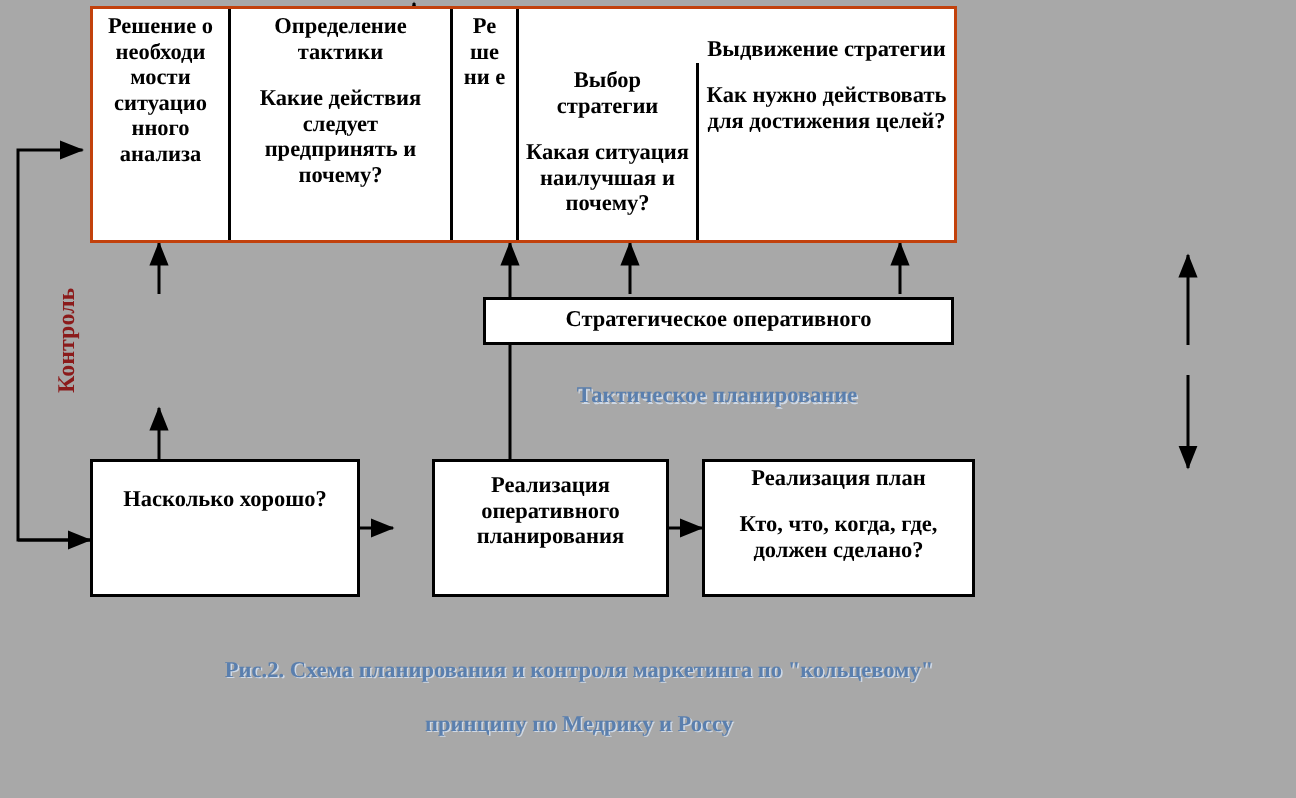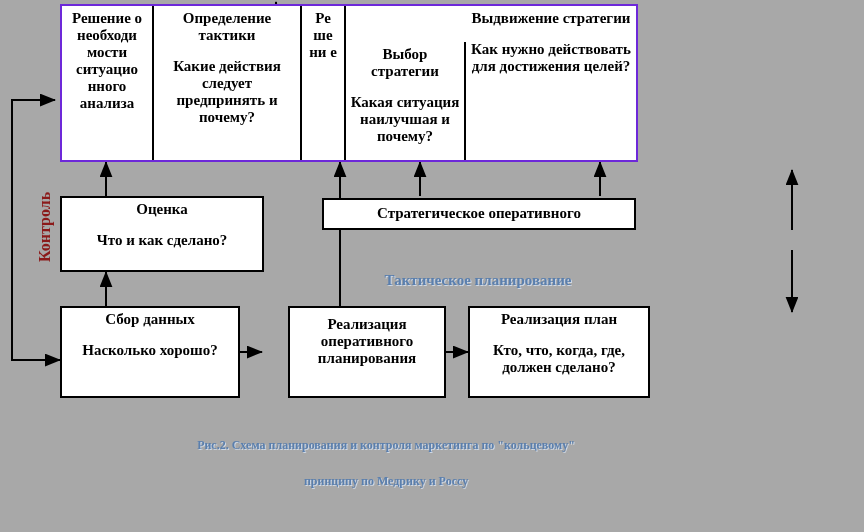--- a/index.html
+++ b/index.html
@@ -31,37 +31,37 @@
     line-height: 1.13;
     color: #000000;
     padding: 3px 4px;
     display: block;
   }
   .box .ttl { display: block; }
   .box .sub { display: block; }
   .gap { display: block; height: 14px; }
   .cellgroup {
     position: absolute;
-    border: 2px solid #6d28d9;
+    border: 2px solid #c2410c;
     box-sizing: border-box;
     background: #ffffff;
     display: flex;
     align-items: stretch;
   }
   .cell {
     box-sizing: border-box;
     border-right: 2px solid #000000;
     text-align: center;
     font-weight: bold;
     font-size: 15px;
     line-height: 1.13;
     color: #000000;
     padding: 4px 3px;
   }
-  .cell:last-child { border-right: none; }
+  .cell:last-child { border-right: none; margin-top: 15px; }
   .label-vert {
     position: absolute;
     font-weight: bold;
     color: #8b1a1a;
     font-size: 16px;
     letter-spacing: 0px;
     transform: rotate(-90deg);
     transform-origin: left top;
     white-space: nowrap;
   }
@@ -71,21 +71,21 @@
     font-weight: bold;
     text-align: center;
     font-size: 15px;
     text-shadow: 1px 1px 0 #cfd9e6;
   }
   .caption {
     position: absolute;
     color: #5a7fae;
     font-weight: bold;
     text-align: center;
-    font-size: 12px;
+    font-size: 15px;
     line-height: 1.5;
     text-shadow: 1px 1px 0 #cfd9e6;
     width: 772px;
     left: 0;
   }
   svg.lines {
     position: absolute;
     left: 0; top: 0;
     width: 864px;
     height: 532px;
@@ -144,46 +144,40 @@
       <span class="gap"></span>
       <span class="sub">Какая ситуация наилучшая и почему?</span>
     </div>
     <div class="cell" style="width:170px;">
       <span class="ttl">Выдвижение стратегии</span>
       <span class="gap"></span>
       <span class="sub">Как нужно действовать для достижения целей?</span>
     </div>
   </div>
 
-  <div class="box" style="left:60px; top:196px; width:204px; height:76px;">
-    <span class="ttl">Оценка</span>
-    <span class="gap"></span>
-    <span class="sub">Что и как сделано?</span>
-  </div>
 
   <div class="box" style="left:322px; top:198px; width:314px; height:32px; padding-top:5px;">
     <span class="ttl">Стратегическое оперативного</span>
   </div>
 
   <div class="box" style="left:60px; top:306px; width:180px; height:92px;">
-    <span class="ttl">Сбор данных</span>
     <span class="gap"></span>
     <span class="sub">Насколько хорошо?</span>
   </div>
 
   <div class="box" style="left:262px; top:306px; width:158px; height:92px; padding-top:8px;margin-left:26px;">
     <span class="ttl">Реализация оперативного планирования</span>
   </div>
 
   <div class="box" style="left:468px; top:306px; width:182px; height:92px;">
     <span class="ttl">Реализация план</span>
     <span class="gap"></span>
     <span class="sub">Кто, что, когда, где, должен сделано?</span>
   </div>
 
   <div class="label-vert" style="left:36px; top:262px;">Контроль</div>
 
-  <div class="blue-text" style="left:348px; top:272px; width:260px;">Тактическое планирование</div>
+  <div class="blue-text" style="left:348px; top:256px; width:260px;">Тактическое планирование</div>
 
   <div class="caption" style="top:436px;">Рис.2. Схема планирования и контроля маркетинга по "кольцевому"</div>
   <div class="caption" style="top:472px;text-align:center;">принципу по Медрику и Россу</div>
 
 </div>
 
 </body></html>

